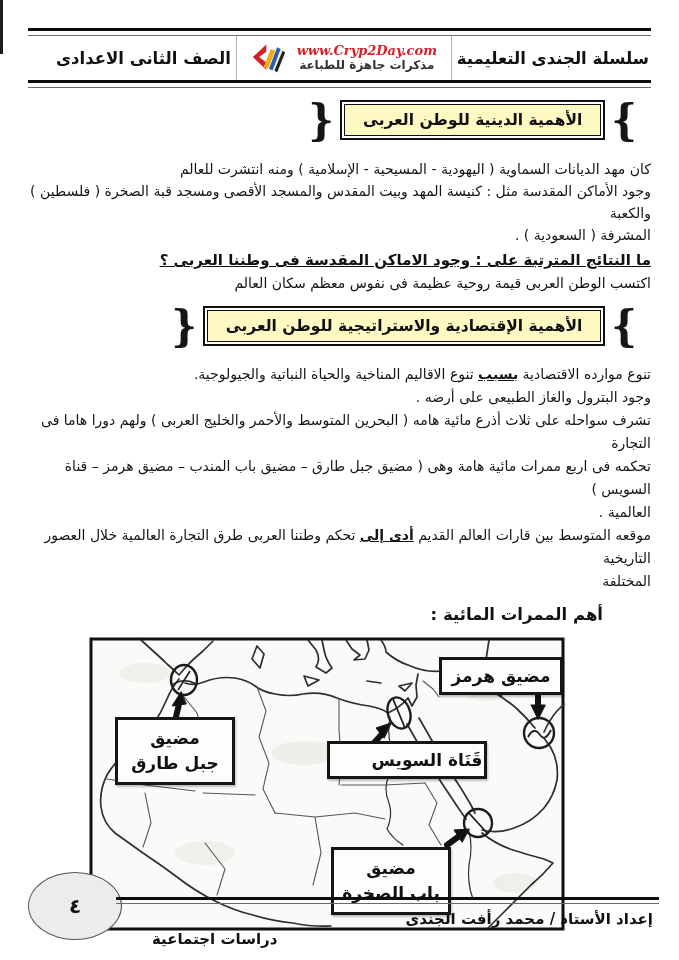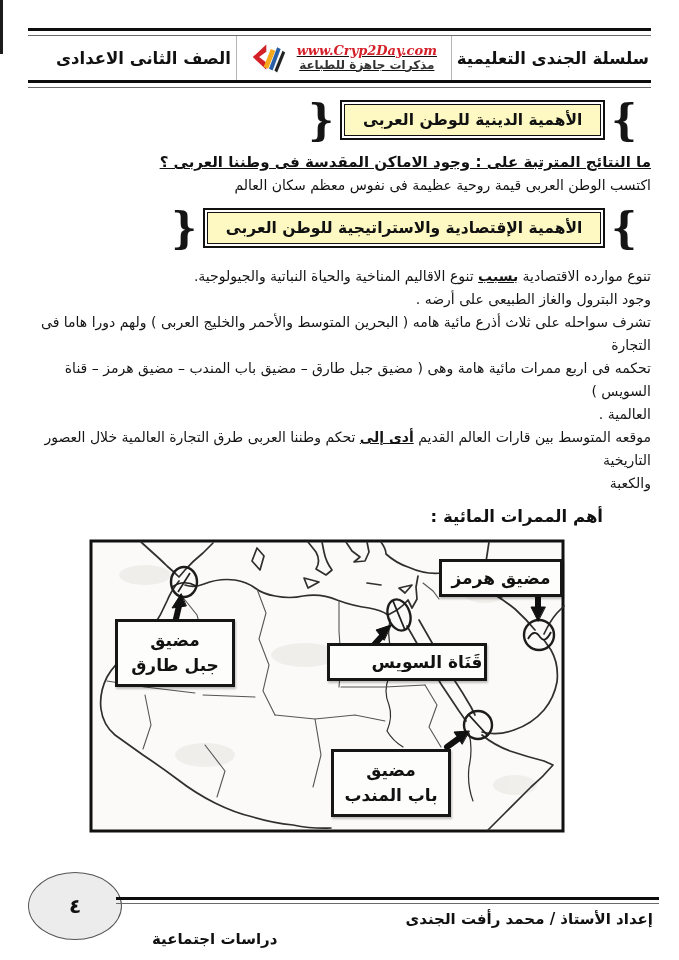--- a/index.html
+++ b/index.html
@@ -7,21 +7,21 @@
   .page{position:relative;width:679px;height:960px;margin:0 auto;background:#ffffff;overflow:hidden;color:#111;}
   .corner-tick{position:absolute;left:0;top:0;width:3px;height:54px;background:#1c1c1c;}
   
   .rule{height:4px;border-top:3px solid #0d0d0d;border-bottom:1px solid #6a6a6a;margin:0 28px;}
   .rule-top{margin-top:28px;}
   
   .header-row{display:flex;align-items:center;justify-content:space-between;height:44px;margin:0 28px;direction:rtl;}
   .hdr-title{font-weight:bold;font-size:16.5px;}
   .hdr-right{margin-right:2px;}
   .hdr-left{margin-left:28px;}
-  .logo-cell{display:flex;align-items:center;gap:10px;border-right:1px solid #b5b5b5;border-left:1px solid #b5b5b5;padding:2px 14px;height:40px;direction:ltr;text-decoration:underline;}
+  .logo-cell{display:flex;align-items:center;gap:10px;border-right:1px solid #b5b5b5;border-left:1px solid #b5b5b5;padding:2px 14px;height:40px;direction:ltr;}
   .logo-texts{display:flex;flex-direction:column;align-items:center;line-height:1.1;}
   .logo-url{font-family:"DejaVu Serif",serif;font-style:italic;font-weight:bold;font-size:13px;color:#d5202a;}
   .logo-tag{font-size:12px;font-weight:bold;color:#333;}
   
   .banner-row{direction:rtl;text-align:right;padding-right:42px;margin-top:12px;height:48px;}
   .banner{display:inline-flex;align-items:center;}
   .banner-box{border:1px solid #111;outline:2px solid #111;outline-offset:2px;background:#fef9c3;padding:6px 18px;font-weight:bold;font-size:15.5px;margin:4px 10px;}
   .orn{font-family:"DejaVu Serif",serif;font-weight:bold;font-size:40px;line-height:40px;color:#151515;transform:scaleY(1.05);}
   
   .para{direction:rtl;text-align:right;margin:0 28px;font-size:14px;line-height:22px;color:#141414;}
@@ -70,39 +70,44 @@
   <div class="rule"></div>
 
   <div class="banner-row">
     <span class="banner">
       <span class="orn">}</span>
       <span class="banner-box">الأهمية الدينية للوطن العربى</span>
       <span class="orn">{</span>
     </span>
   </div>
 
+  <div class="para" style="margin-top:10px;">
+    <div>كان مهد الديانات السماوية ( اليهودية - المسيحية - الإسلامية ) ومنه انتشرت للعالم</div>
+    <div>وجود الأماكن المقدسة مثل : كنيسة المهد وبيت المقدس والمسجد الأقصى ومسجد قبة الصخرة ( فلسطين ) والكعبة</div>
+    <div>المشرفة ( السعودية ) .</div>
+  </div>
   <div class="q-line">ما النتائج المترتبة على : وجود الاماكن المقدسة فى وطننا العربى ؟</div>
   <div class="a-line">اكتسب الوطن العربى قيمة روحية عظيمة فى نفوس معظم سكان العالم</div>
 
   <div class="banner-row">
     <span class="banner">
       <span class="orn">}</span>
       <span class="banner-box">الأهمية الإقتصادية والاستراتيجية للوطن العربى</span>
       <span class="orn">{</span>
     </span>
   </div>
 
   <div class="para para2" style="margin-top:9px;">
     <div><span>تنوع موارده الاقتصادية </span><span class="ub">بسبب</span><span> تنوع الاقاليم المناخية والحياة النباتية والجيولوجية.</span></div>
     <div><span>وجود البترول والغاز الطبيعى على أرضه .</span></div>
     <div><span>تشرف سواحله على ثلاث أذرع مائية هامه ( البحرين المتوسط والأحمر والخليج العربى ) ولهم دورا هاما فى التجارة</span></div>
     <div><span>تحكمه فى اربع ممرات مائية هامة وهى ( مضيق جبل طارق – مضيق باب المندب – مضيق هرمز – قناة السويس )</span></div>
     <div><span>العالمية .</span></div>
     <div><span>موقعه المتوسط بين قارات العالم القديم </span><span class="ub">أدى إلى</span><span> تحكم وطننا العربى طرق التجارة العالمية خلال العصور التاريخية</span></div>
-    <div><span>والكعبة</span></div>
+    <div><span>المختلفة</span></div>
   </div>
 
   <div class="map-heading">أهم الممرات المائية :</div>
 
   <div class="map-wrap">
     <svg width="485" height="302" viewBox="0 0 485 302">
       <rect x="6" y="6" width="472" height="290" fill="#fbfaf8" stroke="#111" stroke-width="3"></rect>
 
       <g fill="#e9e7e3" opacity="0.6">
         <ellipse cx="60" cy="40" rx="26" ry="10"></ellipse>
@@ -192,21 +197,21 @@
     </div>
     <div class="map-label lbl-gibraltar">
       <span>مضيق</span>
       <span>جبل طارق</span>
     </div>
     <div class="map-label lbl-suez">
       <span>قَنَاة السويس</span>
     </div>
     <div class="map-label lbl-bab">
       <span>مضيق</span>
-      <span>باب المندب</span>
+      <span>باب الصخرة</span>
     </div>
   </div>
 
   <div class="page-num-ellipse">
     <span>٤</span>
   </div>
   <div class="footer-rule"></div>
   <div class="footer-prepared">إعداد الأستاذ / محمد رأفت الجندى</div>
   <div class="footer-subject">دراسات اجتماعية</div>
 </div>

